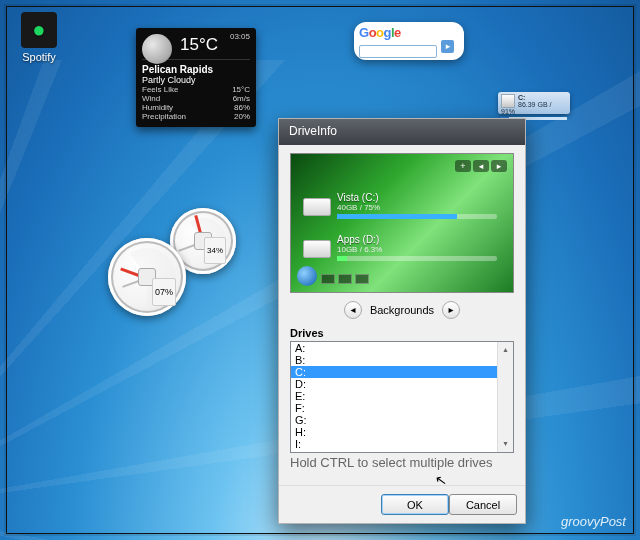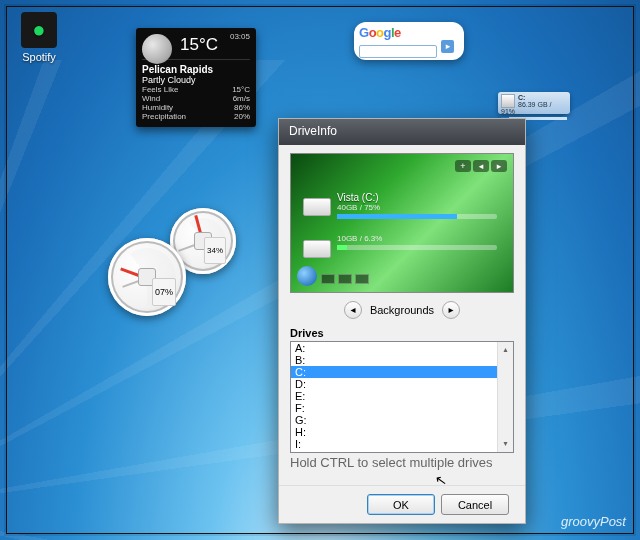--- a/index.html
+++ b/index.html
@@ -85,21 +85,21 @@
   .bg-nav .lbl{ font-size:11px;}
 
   .section-lbl{ font-size:11px; font-weight:bold; margin-bottom:2px;}
   .listbox{ border:1px solid #828790; background:#fff; height:112px; font-size:11px; position:relative; overflow:hidden; margin-bottom:2px;}
   .listbox .scroll{ position:absolute; right:0; top:0; bottom:0; width:16px; background:#f0f0f0; border-left:1px solid #ddd;}
   .listbox .scroll .up,.listbox .scroll .dn{ height:16px; text-align:center; font-size:8px; color:#666; line-height:16px;}
   .listbox .items{ padding:0;}
   .listbox .item{ padding:0 4px; height:12px; line-height:12px; cursor:default;}
   .listbox .item.sel{ background:#3399ff; color:#fff;}
   .hint{ font-size:13px; color:#666; margin-bottom:6px;}
-  .buttons{ padding:8px 16px; border-top:1px solid #ddd; display:flex; justify-content:flex-end; gap:6px; background:#f0f0f0;}
+  .buttons{ padding:8px 8px; border-top:1px solid #ddd; display:flex; justify-content:flex-end; background:#f0f0f0;}
   .buttons button{ width:68px; height:21px; font-size:11px; background:linear-gradient(#fdfdfd,#e4e4e4); border:1px solid #8a8a8a; border-radius:3px; cursor:pointer;}
   .buttons button.primary{ border-color:#3c7fb1; box-shadow:0 0 0 1px #a3d1ff inset;}
 
   .cursor{ position:absolute; left:435px; top:472px; font-size:14px; color:#000; transform:rotate(-10deg); pointer-events:none;}
   .watermark{ position:absolute; right:14px; bottom:10px; font-size:13px; color:rgba(255,255,255,.85); font-style:italic; font-family:Georgia, serif;}
 </style>
 </head>
 <body>
 
 <div class="frame"></div>
@@ -178,20 +178,21 @@
         <span>▸</span>
       </div>
       <div class="drive-row d1">
         <div class="icon"></div>
         <div class="lbl">Vista (C:)</div>
         <div class="sub">40GB / 75%</div>
         <div class="bar"></div>
       </div>
       <div class="drive-row d2">
         <div class="icon"></div>
+        <div class="lbl">Apps (D:)</div>
         <div class="sub">10GB / 6.3%</div>
         <div class="bar"></div>
       </div>
       <div class="orb"></div>
       <div class="tiles">
           <span></span>
           <span></span>
           <span></span>
         </div>
     </div>

